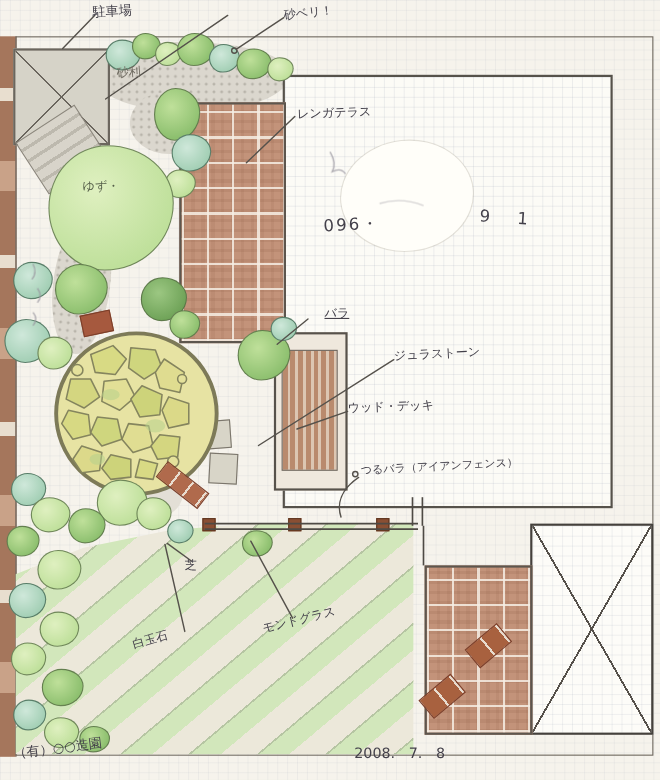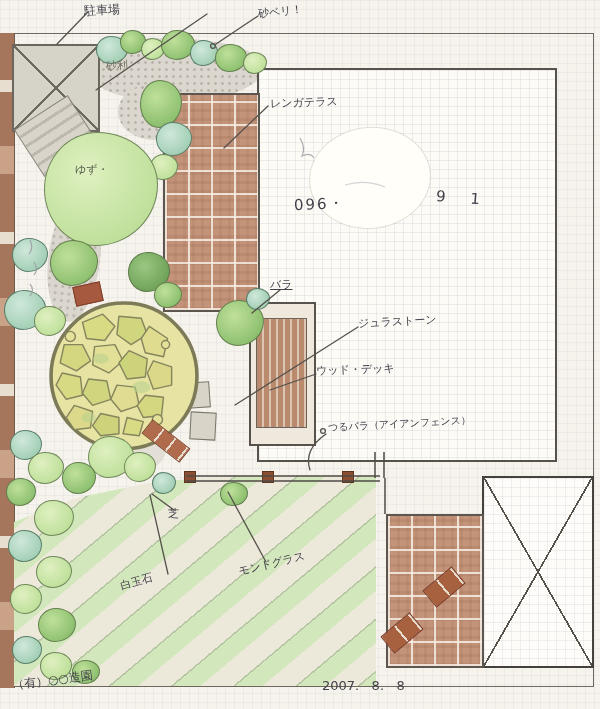--- a/index.html
+++ b/index.html
@@ -199,25 +199,25 @@
       <path d="M345 185 q20 -6 40 2" opacity="0.5"></path>
       <path d="M30 240 q4 8 -1 14 M34 262 q5 7 0 13 M30 284 q5 6 0 12"></path>
     </g>
   </svg>
 
   <div class="lbl" style="left:84px;top:2px;transform:rotate(-3deg);font-size:12px;">駐車場</div>
   <div class="lbl" style="left:258px;top:4px;transform:rotate(-6deg);">砂ベリ！</div>
   <div class="lbl" style="left:106px;top:58px;transform:rotate(-4deg);color:#6f6b61;">砂利</div>
   <div class="lbl" style="left:270px;top:95px;transform:rotate(-2deg);">レンガテラス</div>
   <div class="lbl" style="left:75px;top:162px;color:#56604a;">ゆず・</div>
-  <div class="lbl" style="left:270px;top:277px;text-decoration:underline;">バラ</div>
+  <div class="lbl" style="left:295px;top:277px;text-decoration:underline;">バラ</div>
   <div class="lbl" style="left:358px;top:314px;transform:rotate(-3deg);">ジュラストーン</div>
   <div class="lbl" style="left:316px;top:362px;transform:rotate(-2deg);">ウッド・デッキ</div>
   <div class="lbl" style="left:328px;top:417px;font-size:10px;transform:rotate(-3deg);">つるバラ（アイアンフェンス）</div>
   <div class="lbl" style="left:168px;top:506px;">芝</div>
   <div class="lbl" style="left:120px;top:574px;transform:rotate(-16deg);">白玉石</div>
   <div class="lbl" style="left:238px;top:556px;transform:rotate(-14deg);">モンドグラス</div>
   <div class="lbl" style="left:294px;top:195px;font-size:15px;transform:rotate(-3deg);letter-spacing:2px;">096・</div>
   <div class="lbl" style="left:436px;top:189px;font-size:15px;transform:rotate(4deg);letter-spacing:10px;">9 1</div>
   <div class="lbl" style="left:12px;top:672px;font-size:12px;transform:rotate(-7deg);">（有）○○造園</div>
-  <div class="lbl" style="left:322px;top:678px;font-size:13px;white-space:pre;">2007.   8.   8</div>
+  <div class="lbl" style="left:322px;top:678px;font-size:13px;white-space:pre;">2008.   7.   8</div>
 
 </div>
 
 </body></html>

